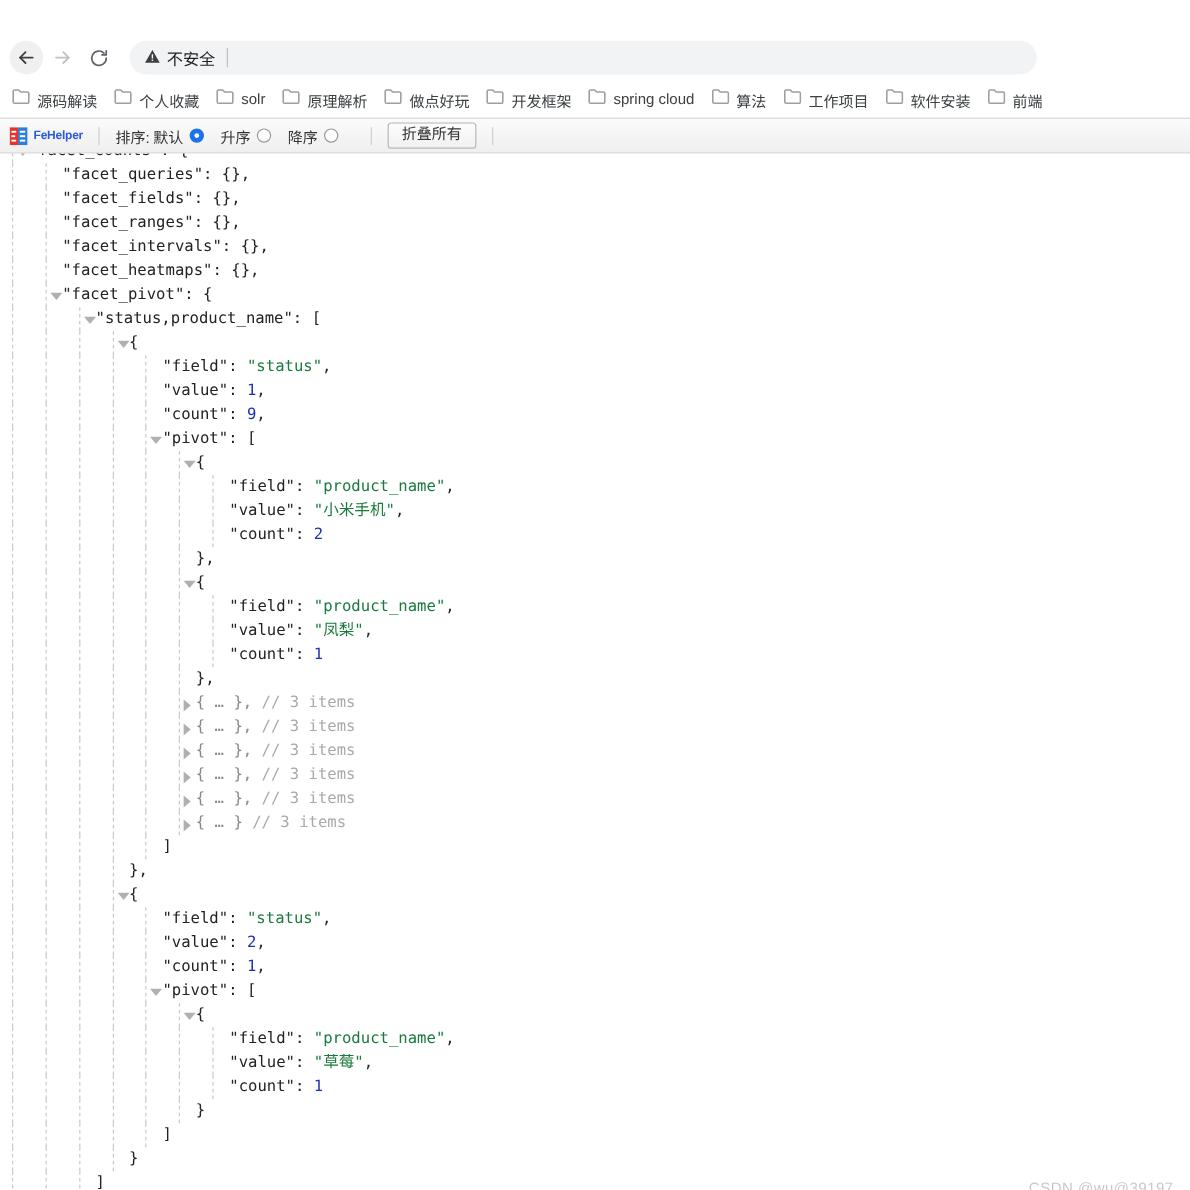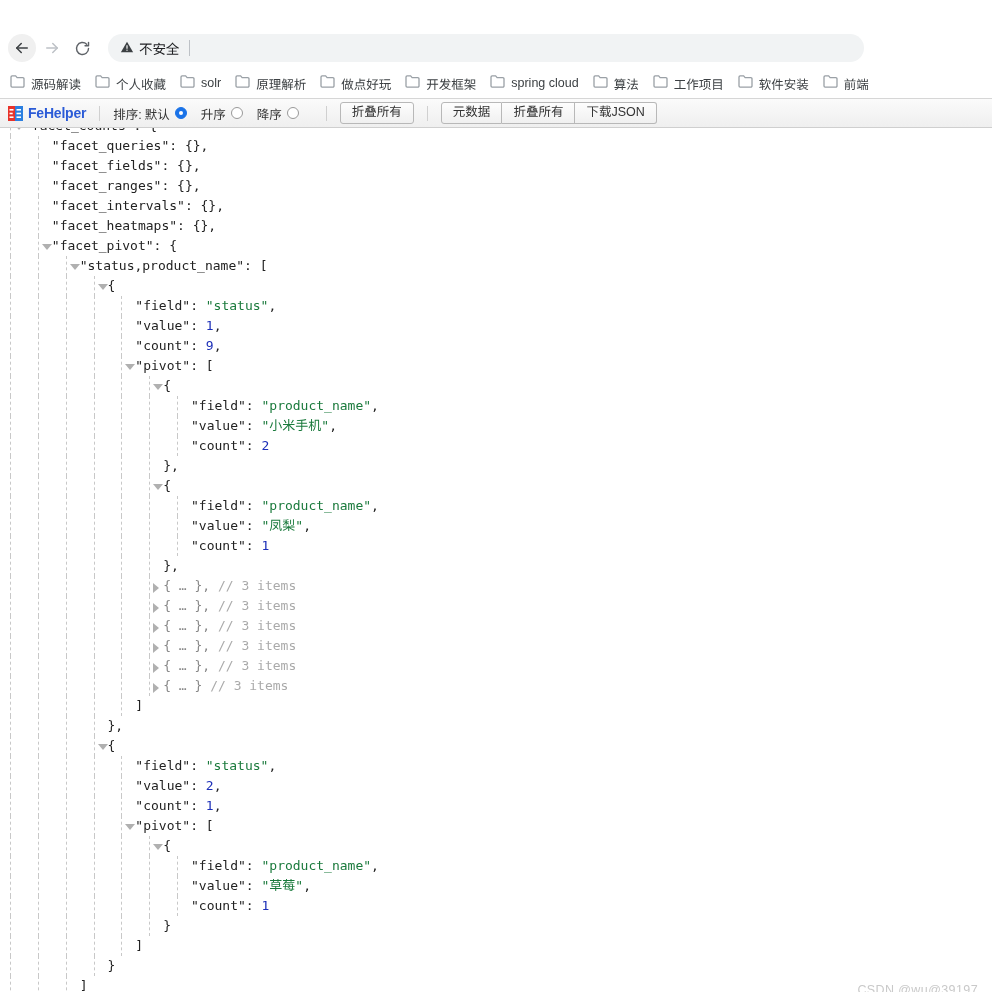--- a/index.html
+++ b/index.html
@@ -121,21 +121,21 @@
     color: #333;
   }
   #fe-logo-wrap { display: flex; align-items: center; flex: 0 0 auto; }
   #fe-logo-mark {
     width: 15px; height: 15px;
     margin-right: 5px;
     display: block;
   }
   #fe-brand {
     color: #2b5bd7;
-    font-size: 14px;
+    font-size: 10px;
     font-weight: bold;
     letter-spacing: -0.2px;
   }
   .fe-sep {
     width: 1px;
     height: 15px;
     background: #d0d0d0;
     margin: 0 13px;
     flex: 0 0 auto;
   }
@@ -425,25 +425,20 @@
         </label>
       </div>
   </div>
 
   <div class="fe-sep"></div>
 
   <button class="fe-btn">折叠所有</button>
 
   <div class="fe-sep"></div>
 
-  <div class="btn-group" id="action-buttons">
-      <button class="fe-btn">元数据</button>
-      <button class="fe-btn">折叠所有</button>
-      <button class="fe-btn">下载JSON</button>
-    </div>
 </div>
 
 <div id="json-viewer">
   <div id="json-lines">
       <div class="jline"><span class="guide" style="left: 10px;"></span><span class="tri open" style="left: 14px;"></span><span class="txt" style="padding-left: 24px;"><span class="k">"facet_counts"</span><span class="p">: {</span></span></div>
       <div class="jline"><span class="guide" style="left: 10px;"></span><span class="guide" style="left: 37.8392px;"></span><span class="txt" style="padding-left: 51.8392px;"><span class="k">"facet_queries"</span><span class="p">: {},</span></span></div>
       <div class="jline"><span class="guide" style="left: 10px;"></span><span class="guide" style="left: 37.8392px;"></span><span class="txt" style="padding-left: 51.8392px;"><span class="k">"facet_fields"</span><span class="p">: {},</span></span></div>
       <div class="jline"><span class="guide" style="left: 10px;"></span><span class="guide" style="left: 37.8392px;"></span><span class="txt" style="padding-left: 51.8392px;"><span class="k">"facet_ranges"</span><span class="p">: {},</span></span></div>
       <div class="jline"><span class="guide" style="left: 10px;"></span><span class="guide" style="left: 37.8392px;"></span><span class="txt" style="padding-left: 51.8392px;"><span class="k">"facet_intervals"</span><span class="p">: {},</span></span></div>
       <div class="jline"><span class="guide" style="left: 10px;"></span><span class="guide" style="left: 37.8392px;"></span><span class="txt" style="padding-left: 51.8392px;"><span class="k">"facet_heatmaps"</span><span class="p">: {},</span></span></div>

